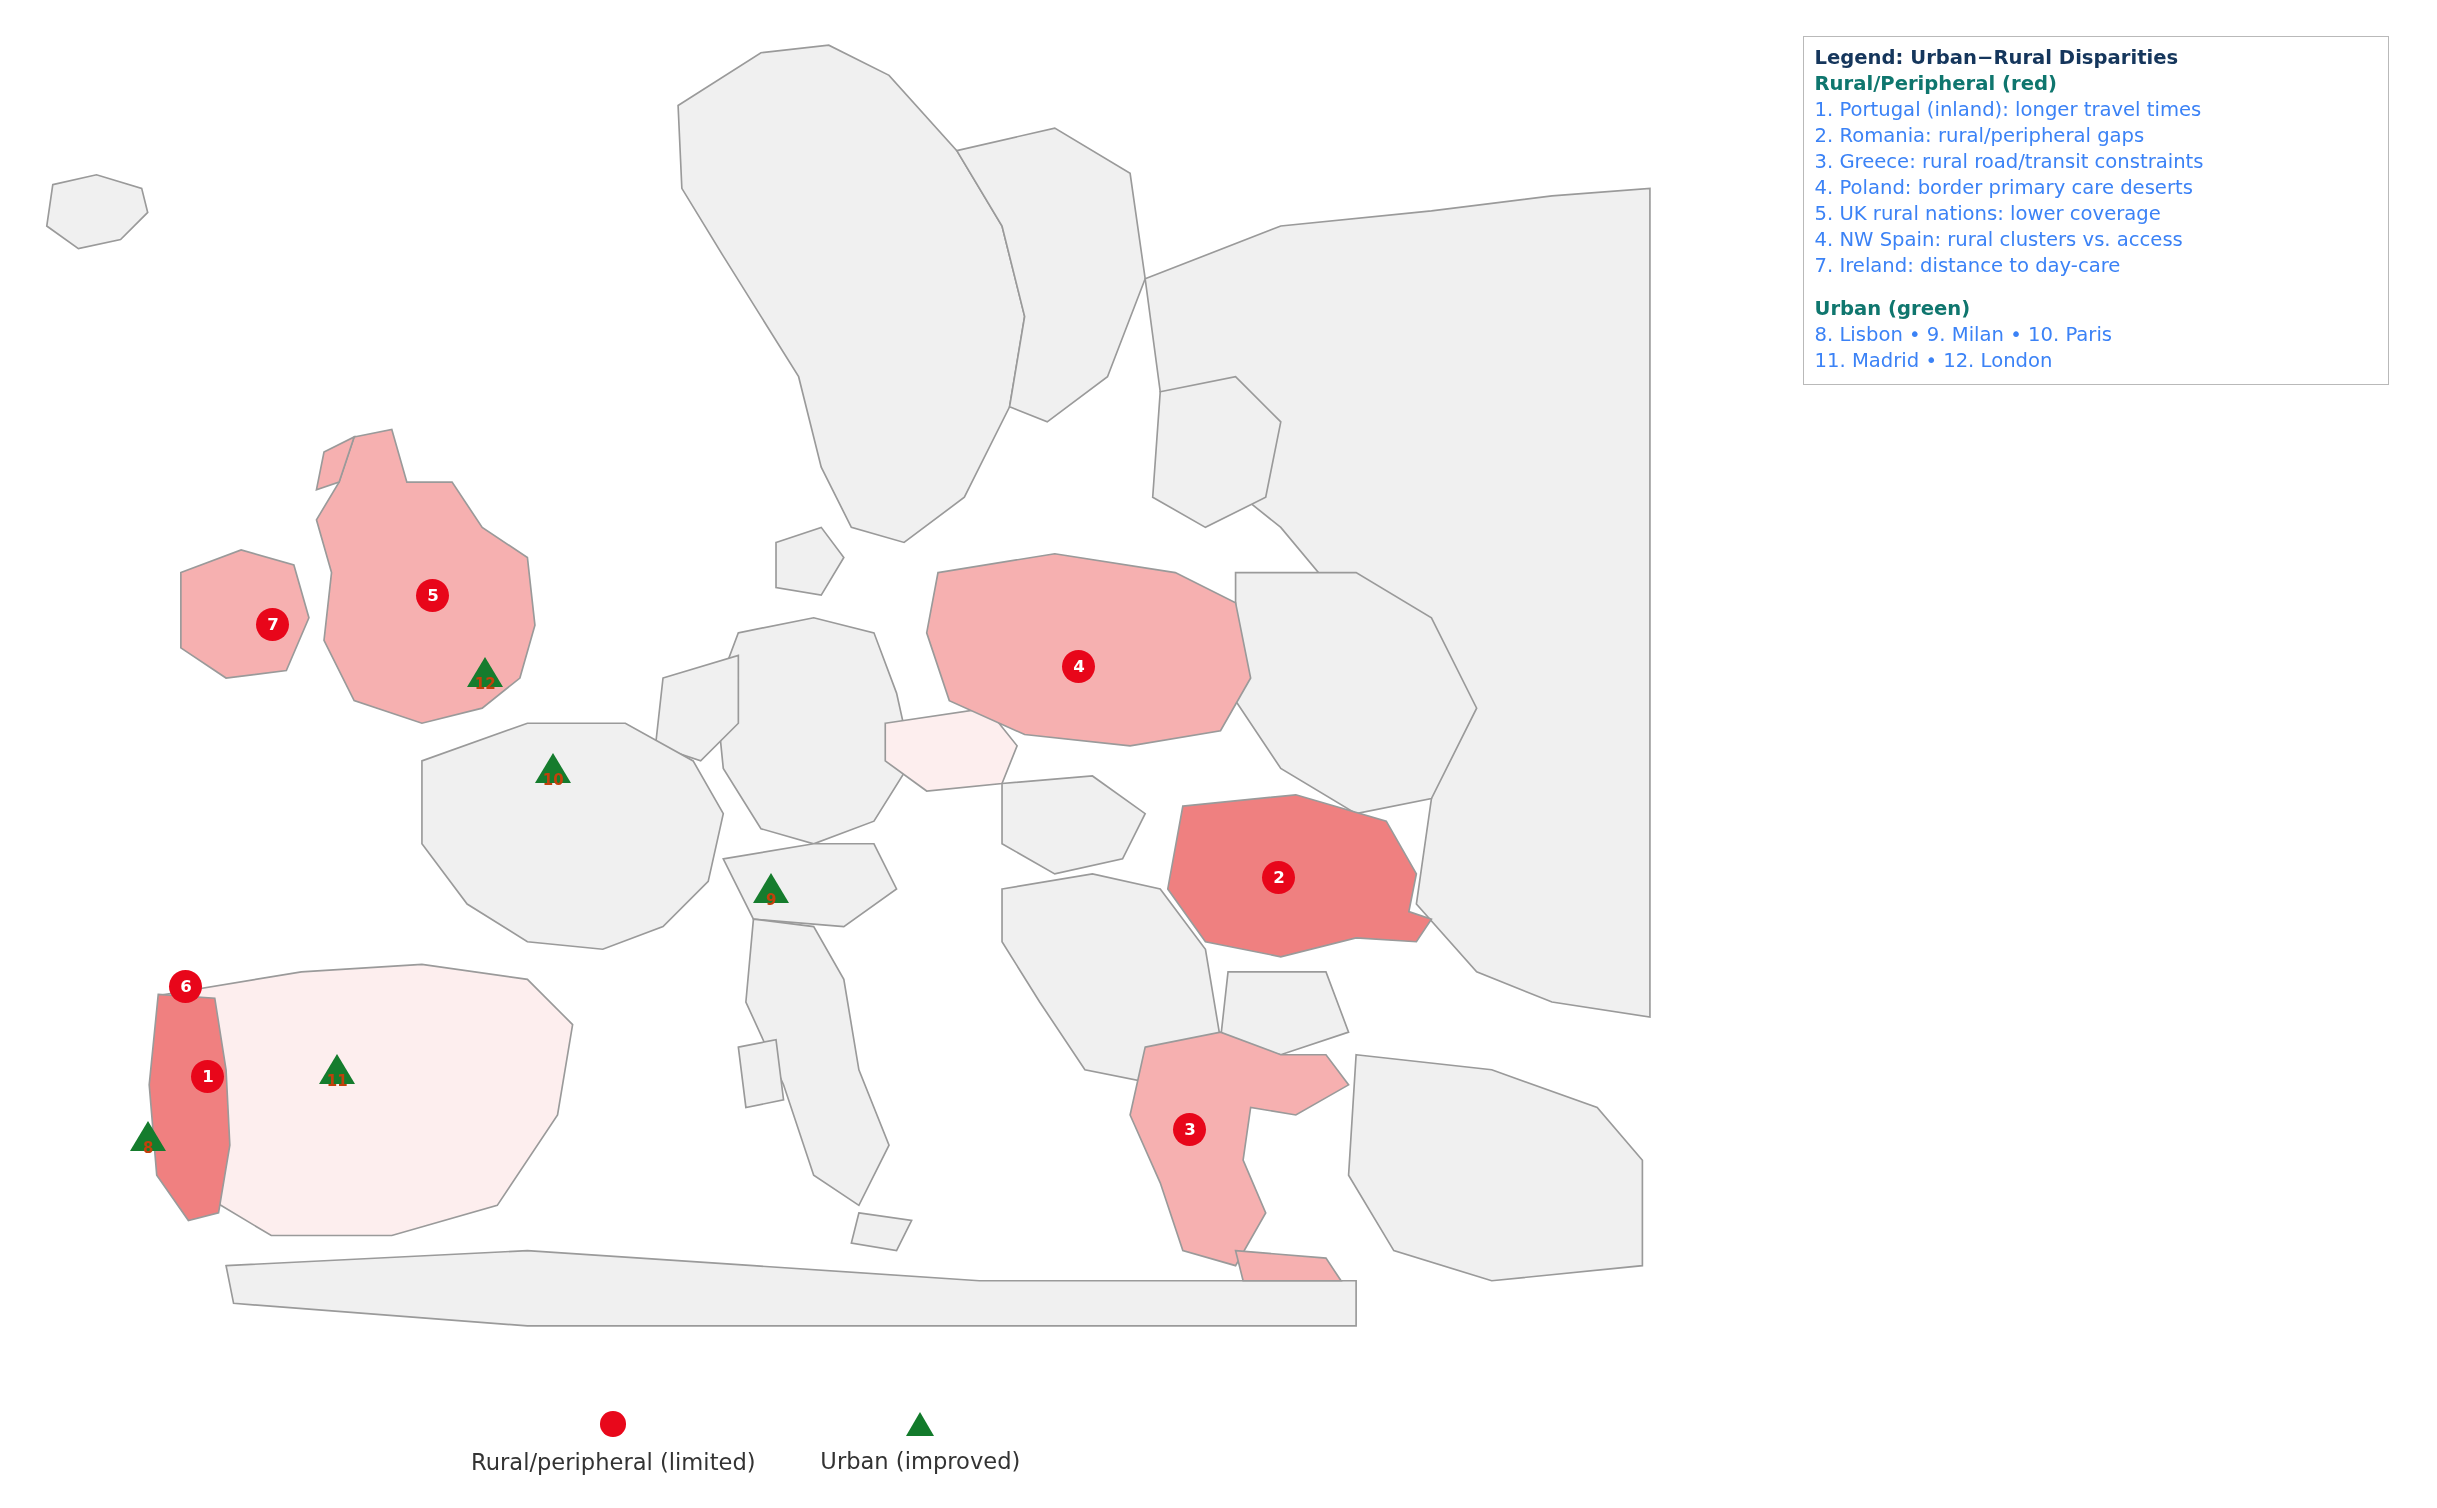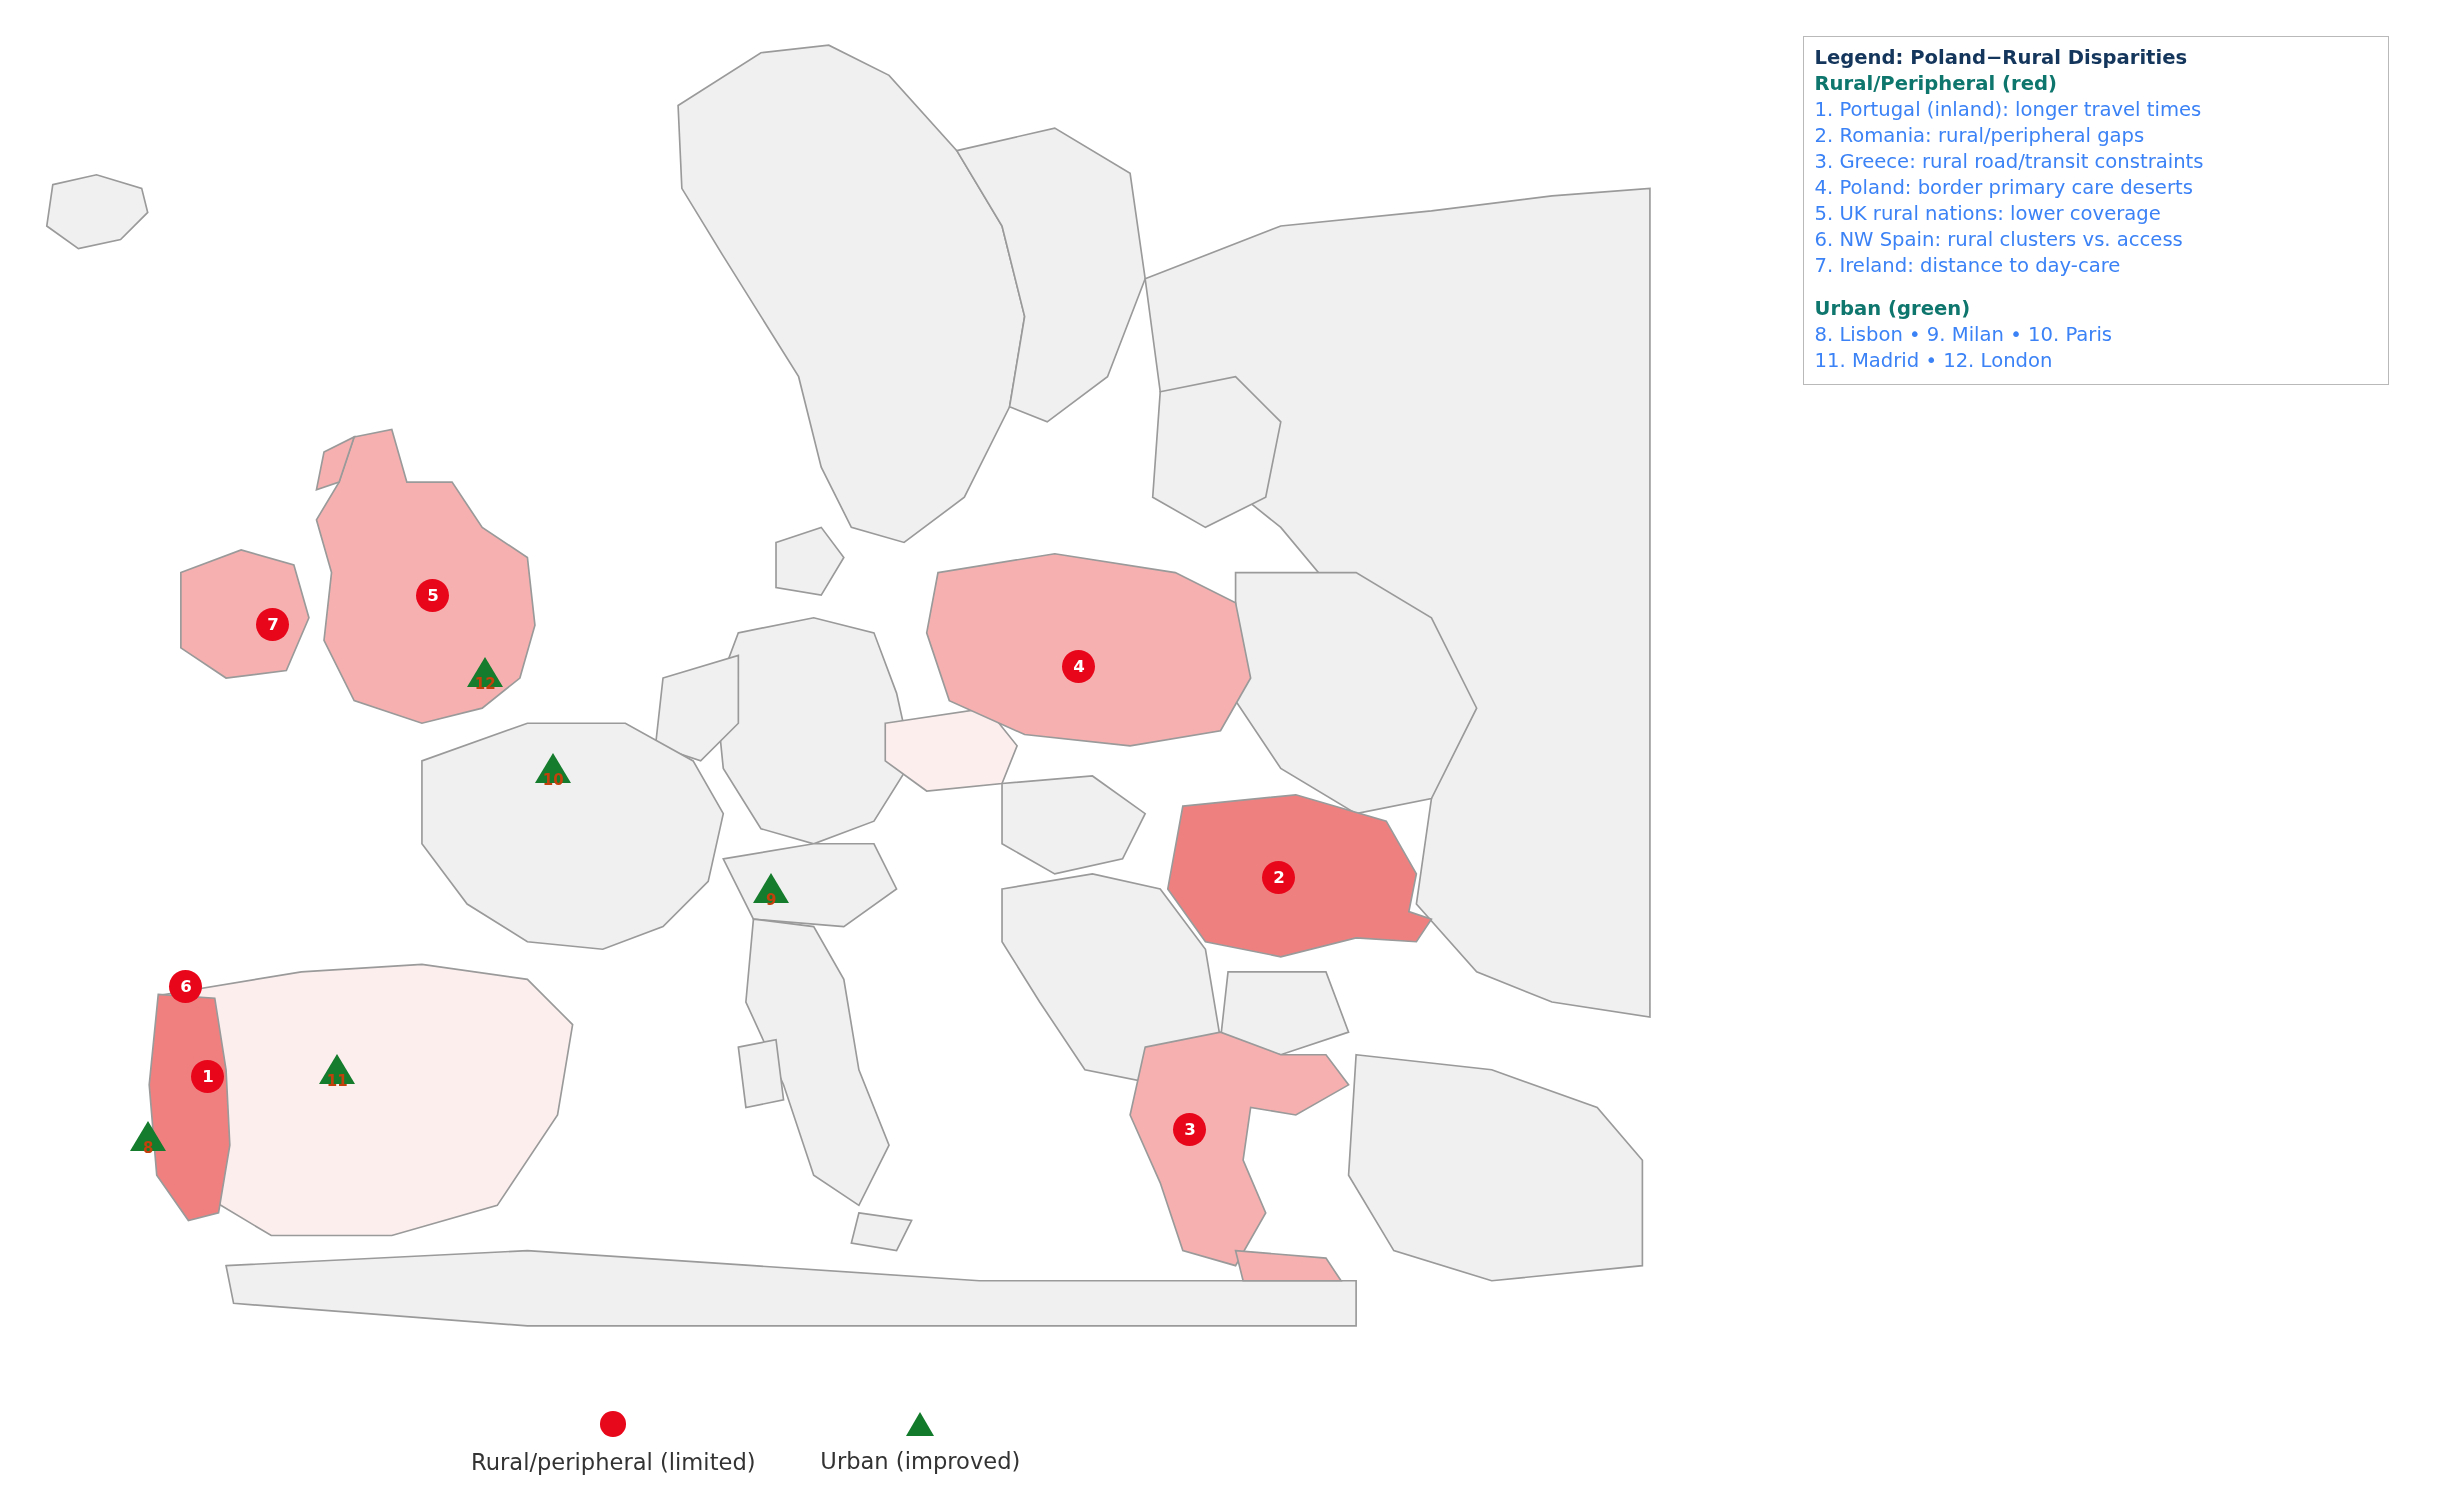--- a/index.html
+++ b/index.html
@@ -244,28 +244,28 @@
   <div class="marker-tri" style="left:337px; top:1077px;">
     <span class="tri-shape"></span>
     <span class="tri-num">11</span>
   </div>
   <div class="marker-tri" style="left:485px; top:680px;">
     <span class="tri-shape"></span>
     <span class="tri-num">12</span>
   </div>
 
   <div id="legend-box">
-    <div class="lg-title">Legend: Poland−Rural Disparities</div>
+    <div class="lg-title">Legend: Urban−Rural Disparities</div>
     <div class="lg-sub">Rural/Peripheral (red)</div>
     <div class="lg-line">1. Portugal (inland): longer travel times</div>
     <div class="lg-line">2. Romania: rural/peripheral gaps</div>
     <div class="lg-line">3. Greece: rural road/transit constraints</div>
     <div class="lg-line">4. Poland: border primary care deserts</div>
     <div class="lg-line">5. UK rural nations: lower coverage</div>
-    <div class="lg-line">6. NW Spain: rural clusters vs. access</div>
+    <div class="lg-line">4. NW Spain: rural clusters vs. access</div>
     <div class="lg-line">7. Ireland: distance to day-care</div>
     <div class="lg-gap"></div>
     <div class="lg-sub">Urban (green)</div>
     <div class="lg-line">8. Lisbon • 9. Milan • 10. Paris</div>
     <div class="lg-line">11. Madrid • 12. London</div>
   </div>
 
   <div id="bottom-key">
     <div class="key-item">
       <span class="key-dot"></span>

